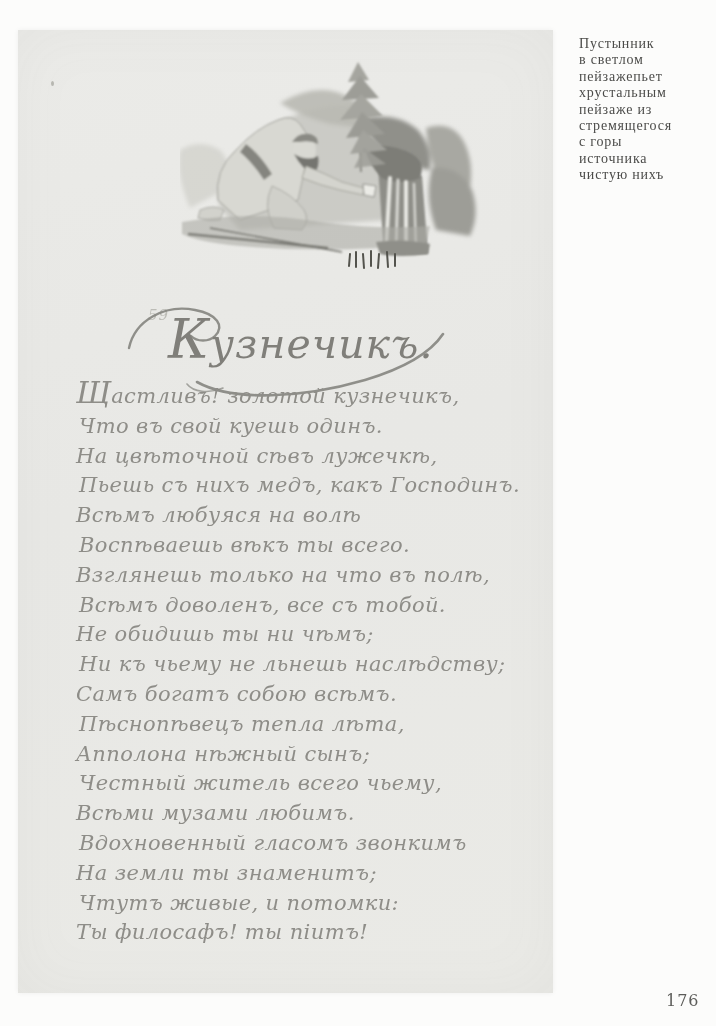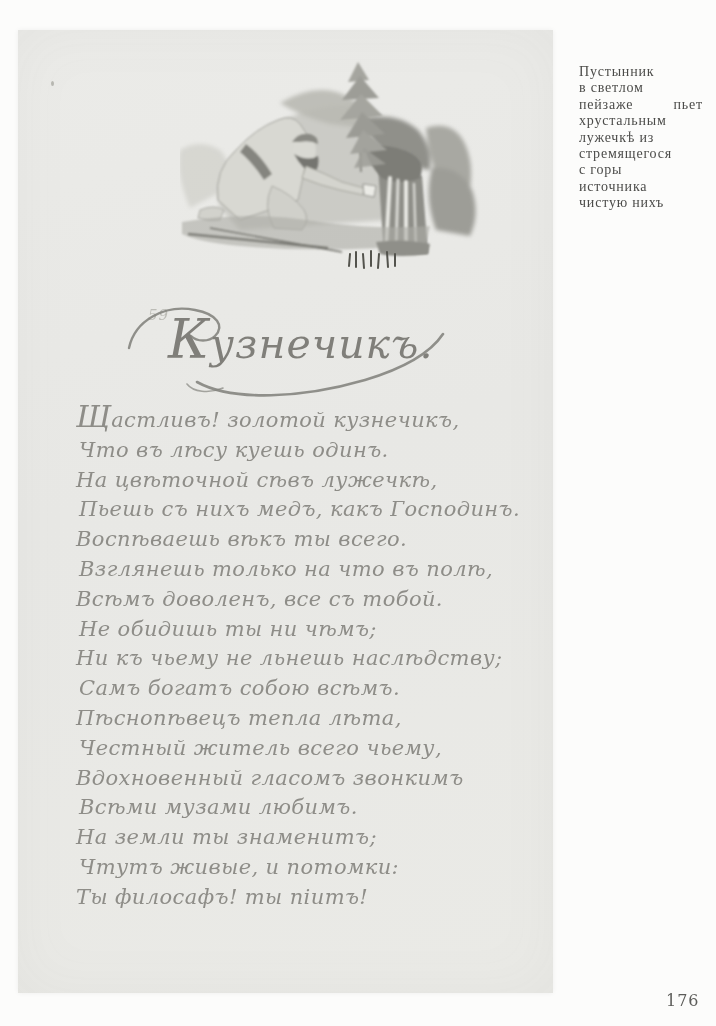--- a/index.html
+++ b/index.html
@@ -18,31 +18,31 @@
 
   .folio{position:absolute;left:130px;top:276px;
          font:italic 15px "DejaVu Serif",serif;color:#bcbcb6;letter-spacing:1px;}
 
   .flourish{position:absolute;left:95px;top:262px;}
   .ms-title{position:absolute;left:150px;top:281px;width:300px;
             font:italic 41px/1.1 "DejaVu Serif","DejaVu Sans",serif;
             color:var(--title-ink,#807f7a);letter-spacing:1px;}
   .ms-title::first-letter{font-size:1.3em;}
 
-  .poem{position:absolute;left:58px;top:372px;width:470px;}
+  .poem{position:absolute;left:58px;top:348px;width:470px;}
   .poem-line{font:italic 21px/29.8px "DejaVu Serif","DejaVu Sans",serif;
              color:var(--ink,#8e8d88);letter-spacing:.4px;white-space:nowrap;}
   .poem-line:nth-child(even){margin-left:3px;}
   .poem-line:first-child::first-letter{font-size:1.45em;}
 
   
-  .caption{position:absolute;left:579px;top:36px;width:124px;margin-top:28px;}
+  .caption{position:absolute;left:579px;top:36px;width:124px;}
   .cap-line{font:14px/16.4px "Liberation Serif",serif;
             color:var(--caption-text,#4b4b49);letter-spacing:.8px;}
-  .cap-line.spread{display:flex;justify-content:space-between;}
+  .cap-line.spread{display:flex;justify-content:flex-start;}
 
   .pageno{position:absolute;left:666px;top:991px;
           font:16px "DejaVu Serif",serif;color:var(--page-number-text,#5d5d5a);letter-spacing:1px;text-align:right;}
 </style>
 </head>
 <body>
 
 <div class="stage">
 
   <div class="scan">
@@ -119,48 +119,50 @@
         <path d="M16 56 C22 28 52 12 82 18 C104 22 112 34 102 44 C96 50 84 50 78 44" stroke-width="2.4" opacity="0.9"></path>
         <path d="M84 90 C120 110 190 106 252 88 C292 76 318 60 330 42" stroke-width="2.6" opacity="0.9"></path>
         <path d="M110 96 C96 102 80 100 74 92" stroke-width="1.6" opacity="0.7"></path>
       </g>
     </svg>
 
     <div class="ms-title">Кузнечикъ.</div>
 
     <div class="poem" id="poem">
         <div class="poem-line">Щастливъ! золотой кузнечикъ,</div>
-        <div class="poem-line">Что въ лѣсу куешь одинъ.</div>
+        <div class="poem-line">Что въ свой куешь одинъ.</div>
         <div class="poem-line">На цвѣточной сѣвъ лужечкѣ,</div>
         <div class="poem-line">Пьешь съ нихъ медъ, какъ Господинъ.</div>
+        <div class="poem-line">Всѣмъ любуяся на волѣ</div>
         <div class="poem-line">Воспѣваешь вѣкъ ты всего.</div>
         <div class="poem-line">Взглянешь только на что въ полѣ,</div>
         <div class="poem-line">Всѣмъ доволенъ, все съ тобой.</div>
         <div class="poem-line">Не обидишь ты ни чѣмъ;</div>
         <div class="poem-line">Ни къ чьему не льнешь наслѣдству;</div>
         <div class="poem-line">Самъ богатъ собою всѣмъ.</div>
         <div class="poem-line">Пѣснопѣвецъ тепла лѣта,</div>
+        <div class="poem-line">Апполона нѣжный сынъ;</div>
         <div class="poem-line">Честный житель всего чьему,</div>
+        <div class="poem-line">Всѣми музами любимъ.</div>
         <div class="poem-line">Вдохновенный гласомъ звонкимъ</div>
-        <div class="poem-line">Всѣми музами любимъ.</div>
         <div class="poem-line">На земли ты знаменитъ;</div>
         <div class="poem-line">Чтутъ живые, и потомки:</div>
         <div class="poem-line">Ты филосафъ! ты пiитъ!</div>
       </div>
   </div>
 
   <div class="caption" id="caption">
       <div class="cap-line">Пустынник</div>
       <div class="cap-line">в светлом</div>
       <div class="cap-line spread">
         <span>пейзаже</span>
         <span>пьет</span>
       </div>
       <div class="cap-line">хрустальным</div>
-      <div class="cap-line">лужечкѣ из</div>
+      <div class="cap-line">пейзаже из</div>
       <div class="cap-line">стремящегося</div>
       <div class="cap-line">с горы</div>
       <div class="cap-line">источника</div>
       <div class="cap-line">чистую нихъ</div>
     </div>
 
   <div class="pageno">176</div>
 </div>
 
 </body></html>

